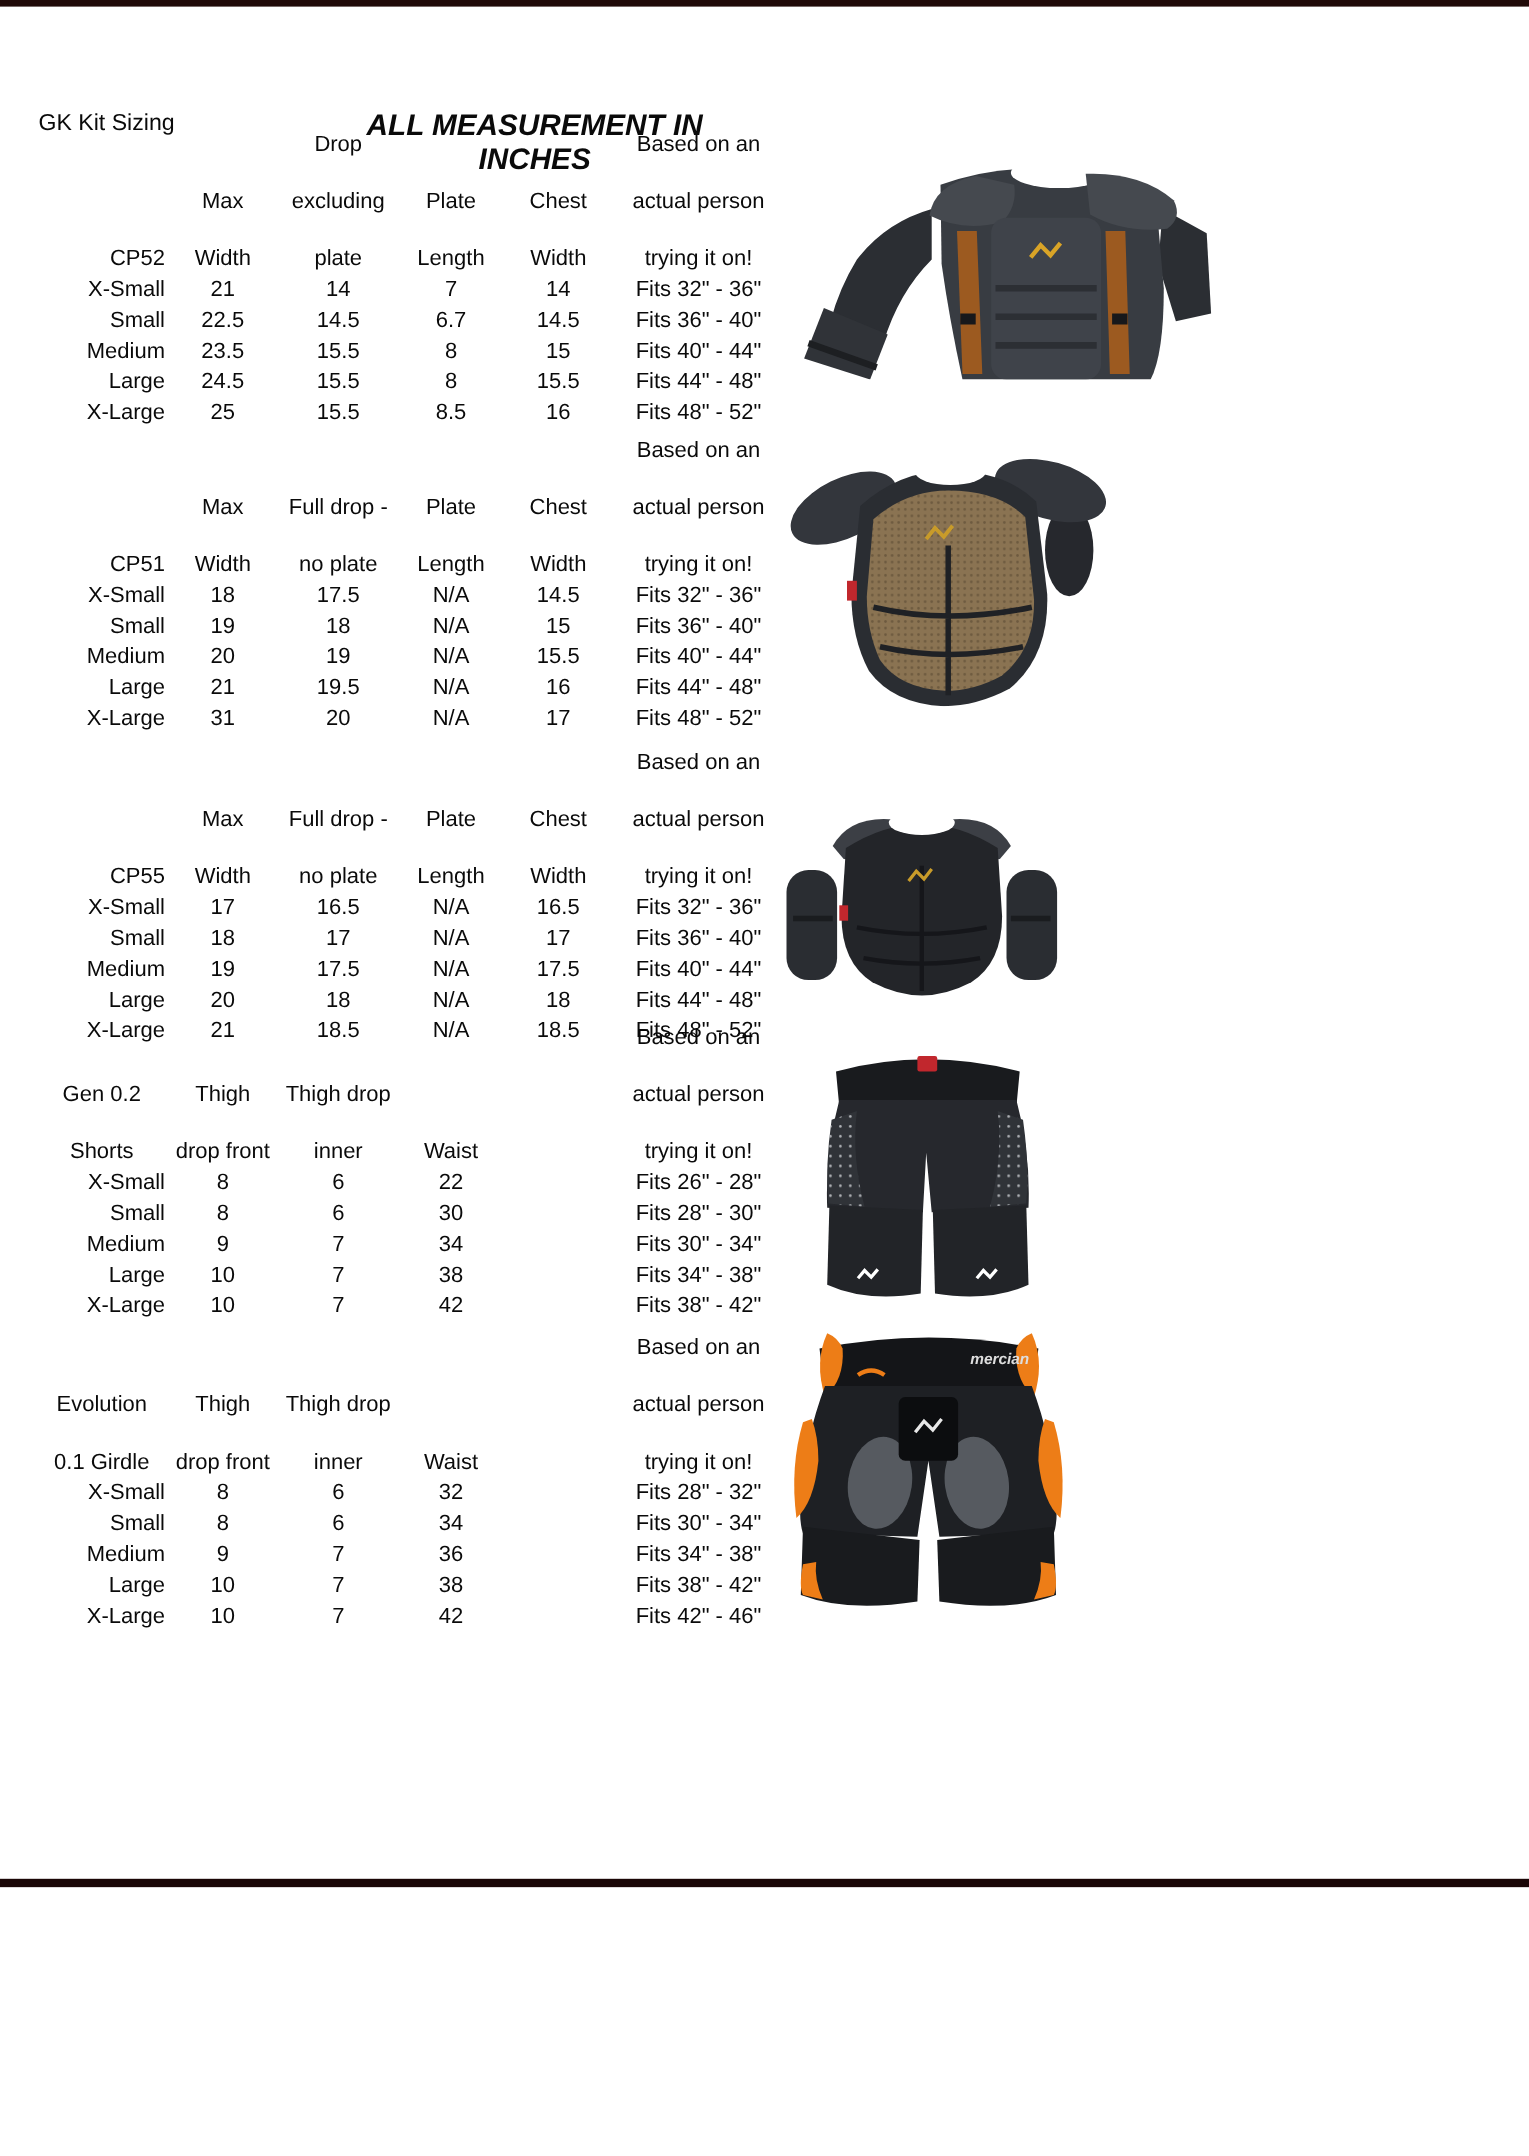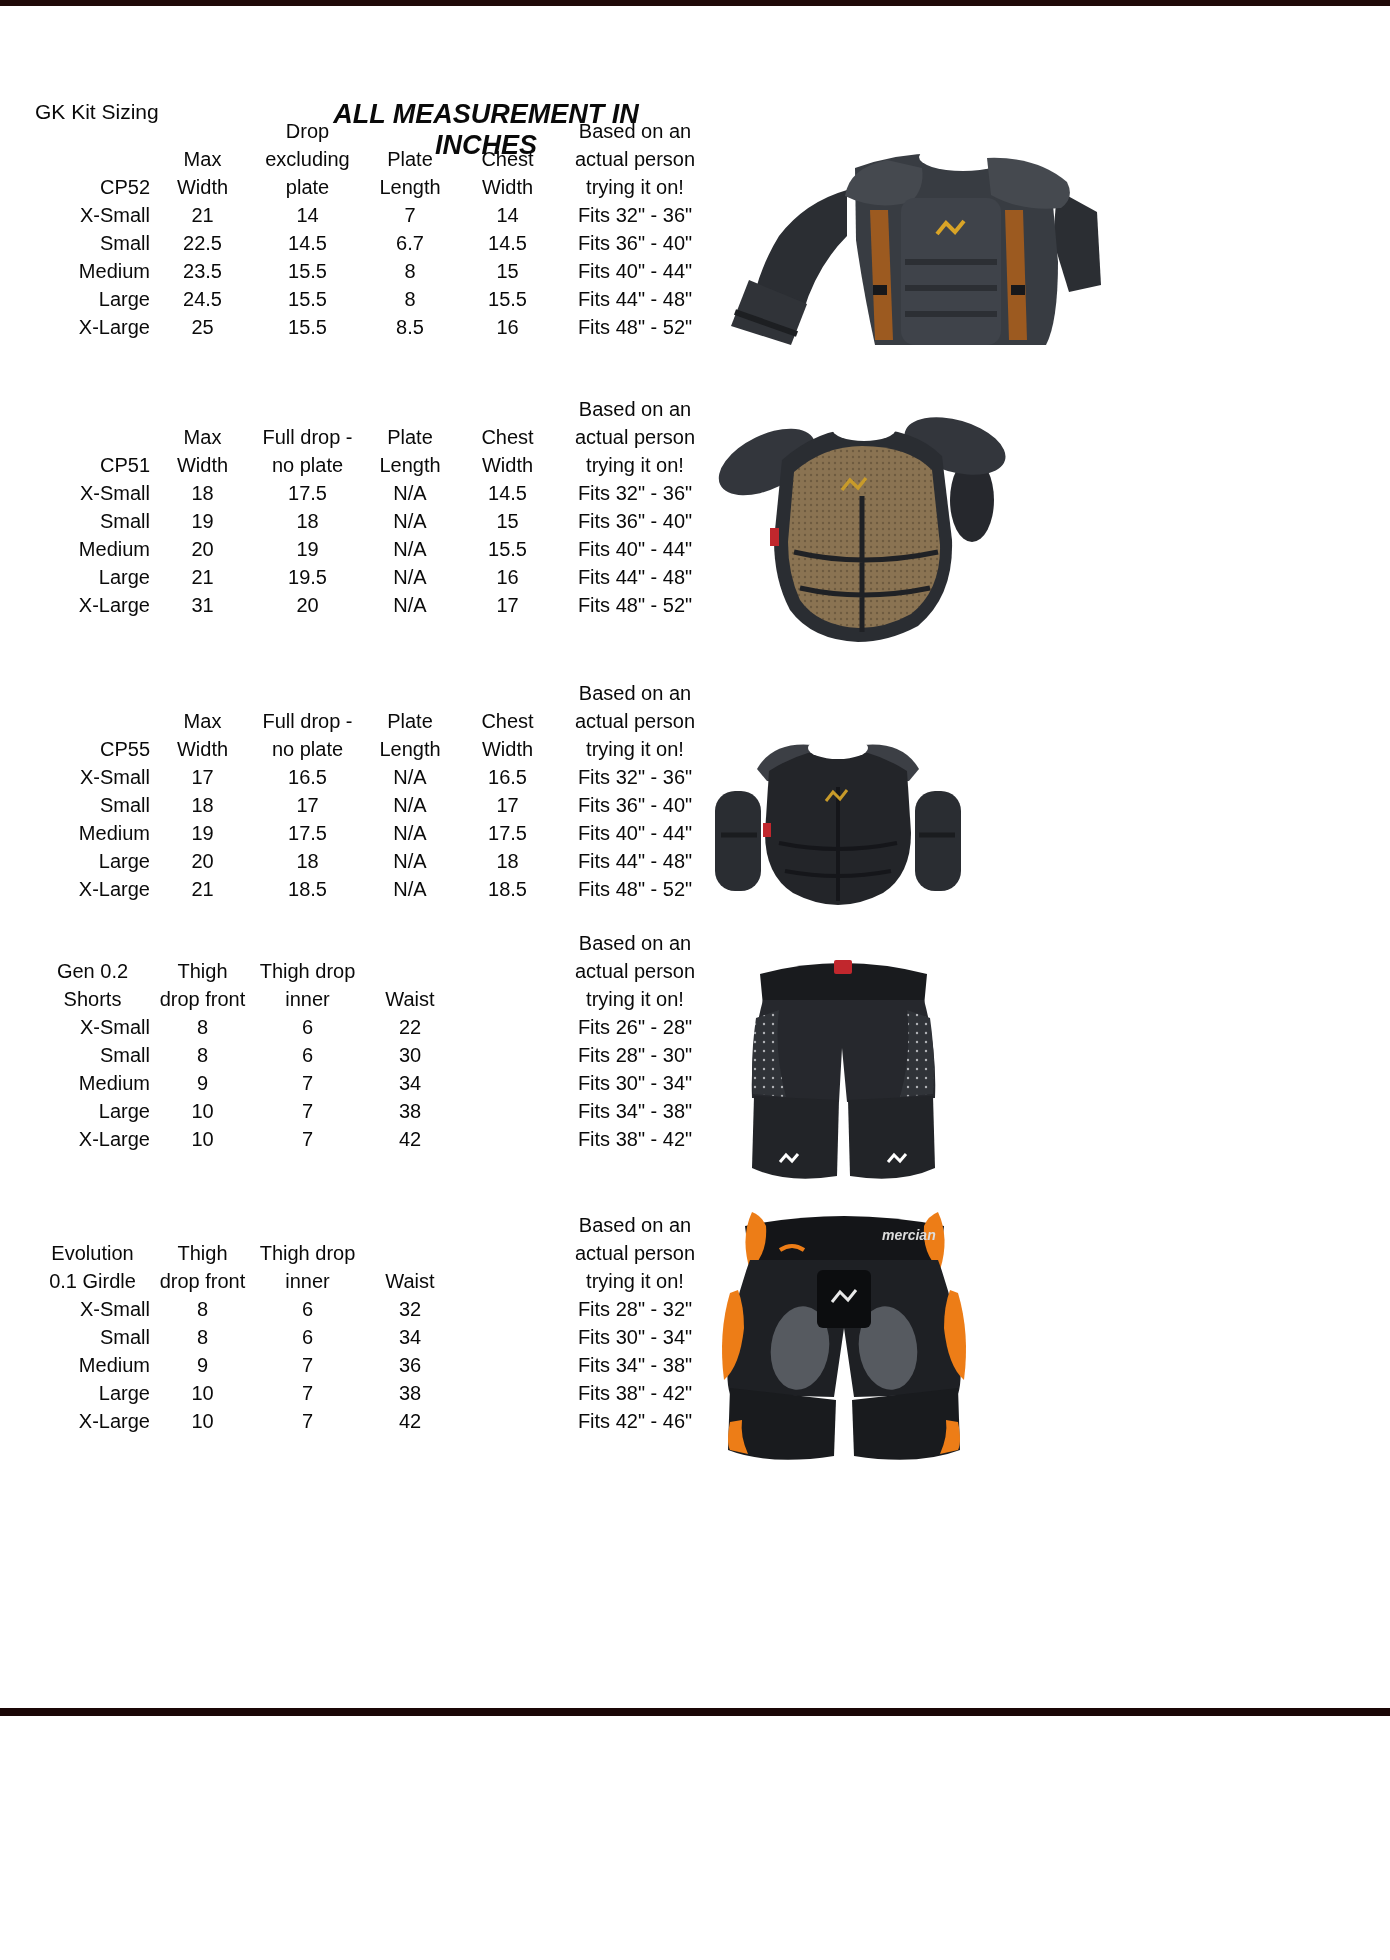--- a/index.html
+++ b/index.html
@@ -7,21 +7,21 @@
   .page{position:relative;width:1390px;height:1716px;background:#fff;
         font-family:"Liberation Sans",sans-serif;color:#0a0a0a;overflow:hidden;}
   .edge{position:absolute;left:0;width:100%;background:#200a08;}
   .edge.top{top:0;height:6px;}
   .edge.bottom{bottom:0;height:8px;background:#1a0606;}
   .title{position:absolute;left:35px;top:100px;font-size:21px;}
   .subtitle{position:absolute;left:330px;top:99px;width:312px;text-align:center;
             font-size:27px;font-weight:bold;font-style:italic;}
   .section{position:absolute;left:35px;width:690px;}
   .tgrid{display:grid;grid-template-columns:115px 105px 105px 100px 95px 160px;}
-  .hcell{display:flex;flex-direction:column;justify-content:flex-end;min-height:84px;font-size:20px;}
+  .hcell{display:flex;flex-direction:column;justify-content:flex-end;min-height:84px;font-size:20px;gap:24px;}
   .hline{line-height:28px;height:28px;white-space:nowrap;}
   .cell{line-height:28px;height:28px;font-size:20px;white-space:nowrap;}
   .l{text-align:right;}
   .c{text-align:center;}
   .img{position:absolute;}
   .img svg{display:block;width:100%;height:100%;}
   text.brand{font-family:"Liberation Sans",sans-serif;font-style:italic;font-weight:bold;}
 </style>
 </head>
 <body>

